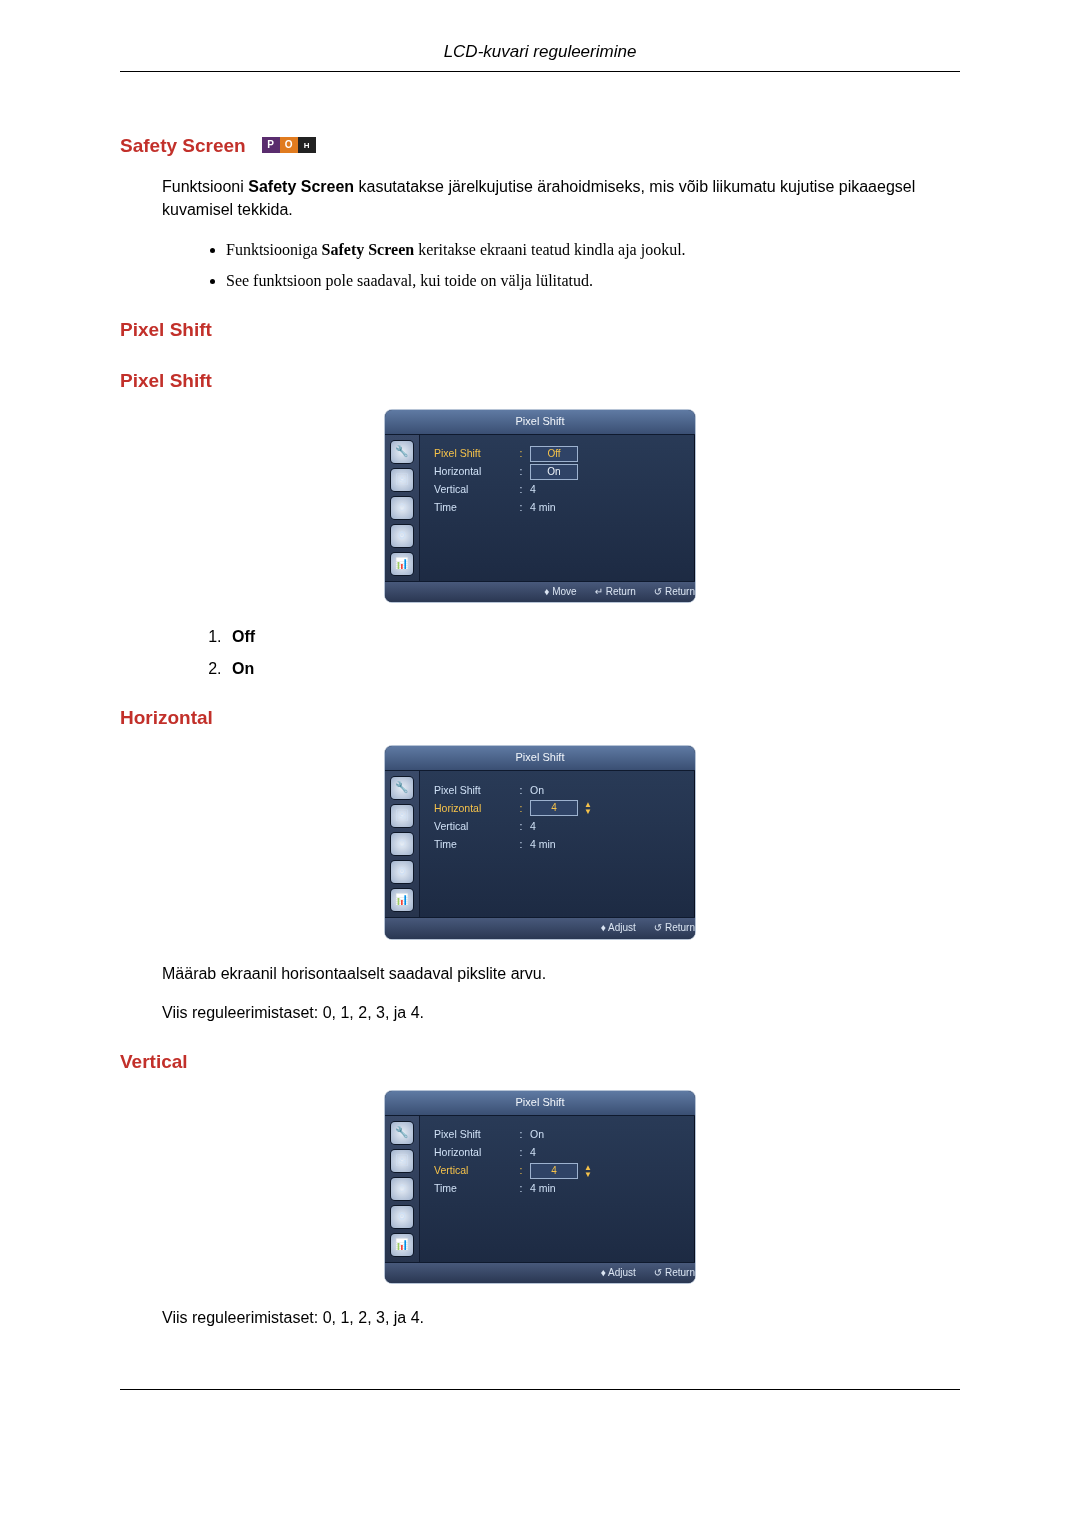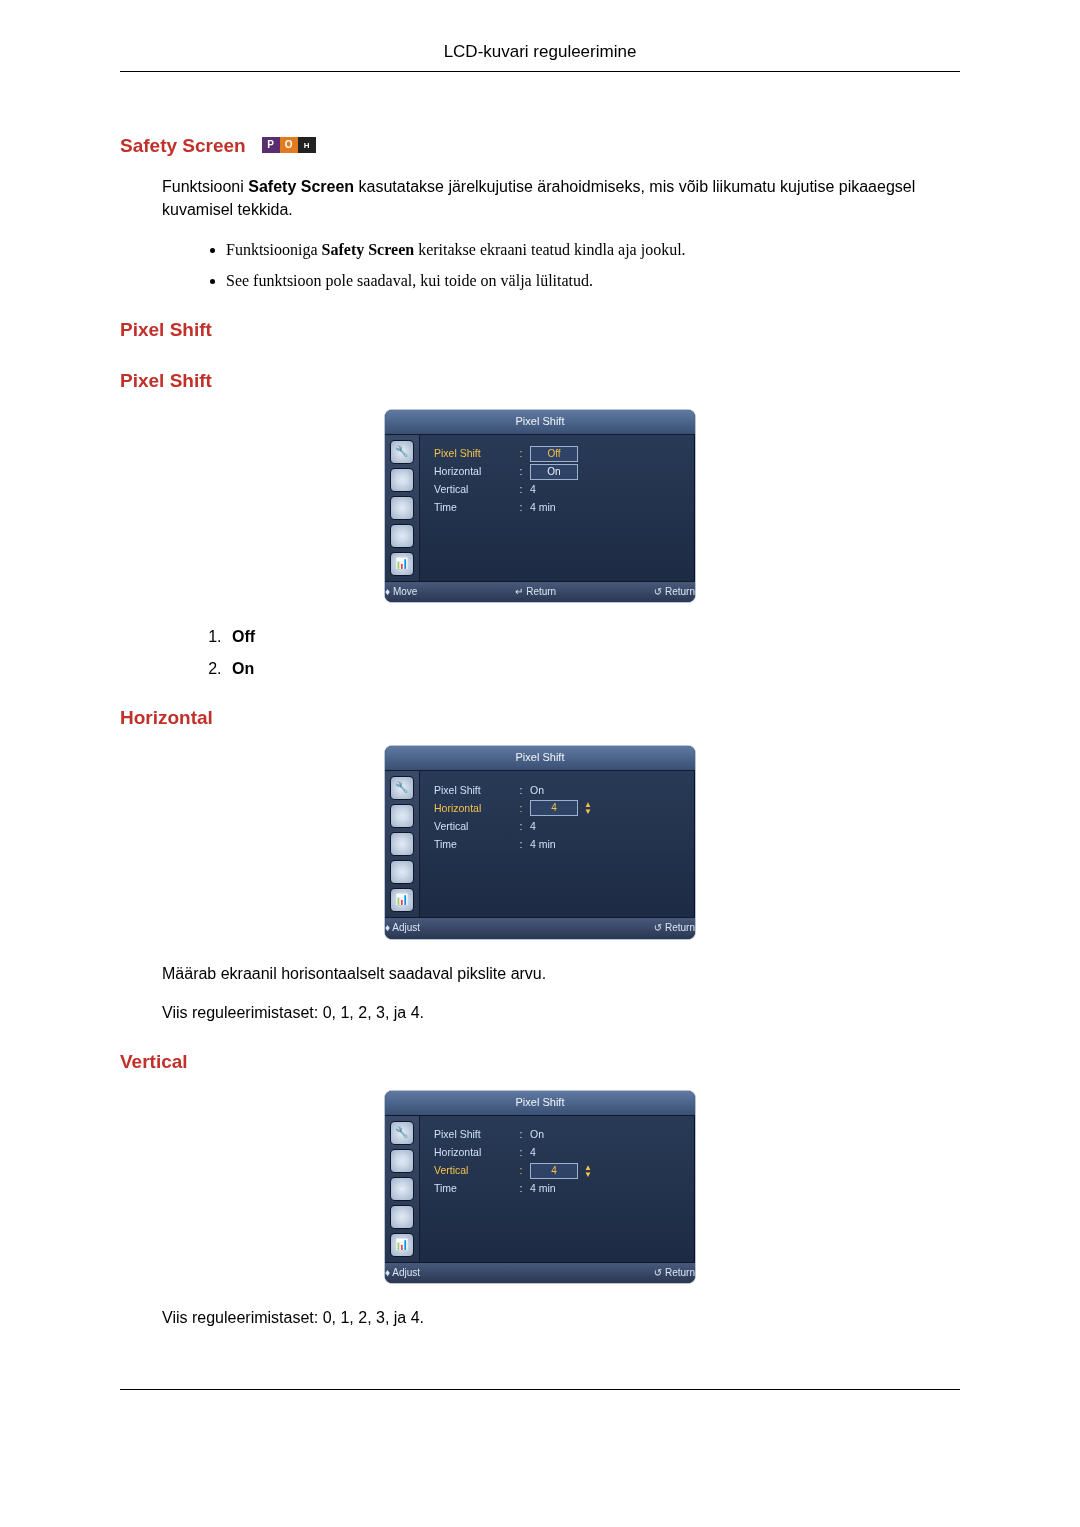--- a/index.html
+++ b/index.html
@@ -16,20 +16,21 @@
     margin: 0 auto;
     padding: 40px 120px 60px 120px;
     box-sizing: border-box;
   }
   .doc-header {
     text-align: center;
     font-size: 17px;
     padding-bottom: 6px;
     border-bottom: 1px solid #000;
     margin-bottom: 60px;
+    font-style: italic;
   }
   .section-title {
     color: #c2302a;
     font-size: 19px;
     font-weight: bold;
     margin: 24px 0 12px 0;
     display: flex;
     align-items: center;
     gap: 16px;
   }
@@ -98,21 +99,21 @@
   .osd-row.active, .osd-row.active .osd-val, .osd-row.active .osd-label { color:#f5c24a; }
   .osd-chip {
     min-width: 46px; height:14px; text-align:center;
     border:1px solid #9db2cf; background:#2f4366;
     font-size:10px; line-height:14px; color:#f0f5fb;
   }
   .osd-chip.sel { color:#f5c24a; }
   .osd-arrows { display:flex; flex-direction:column; font-size:8px; line-height:7px; color:#f5c24a; margin-left:2px;}
   .osd-footer {
     background: linear-gradient(#48597b,#2a3752);
-    display:flex; justify-content:space-between; gap:18px;
+    display:flex; justify-content:flex-end; gap:18px;
     padding: 3px 0; font-size:10px; color:#dbe5f2;
     border-top:1px solid #0f1a2e;
   }
   .osd-footer span::before { content:"";}
   hr.end { margin-top: 60px; border:none; border-top:1px solid #000;}
   b { font-weight:bold; }
 </style>
 </head>
 <body>
 

